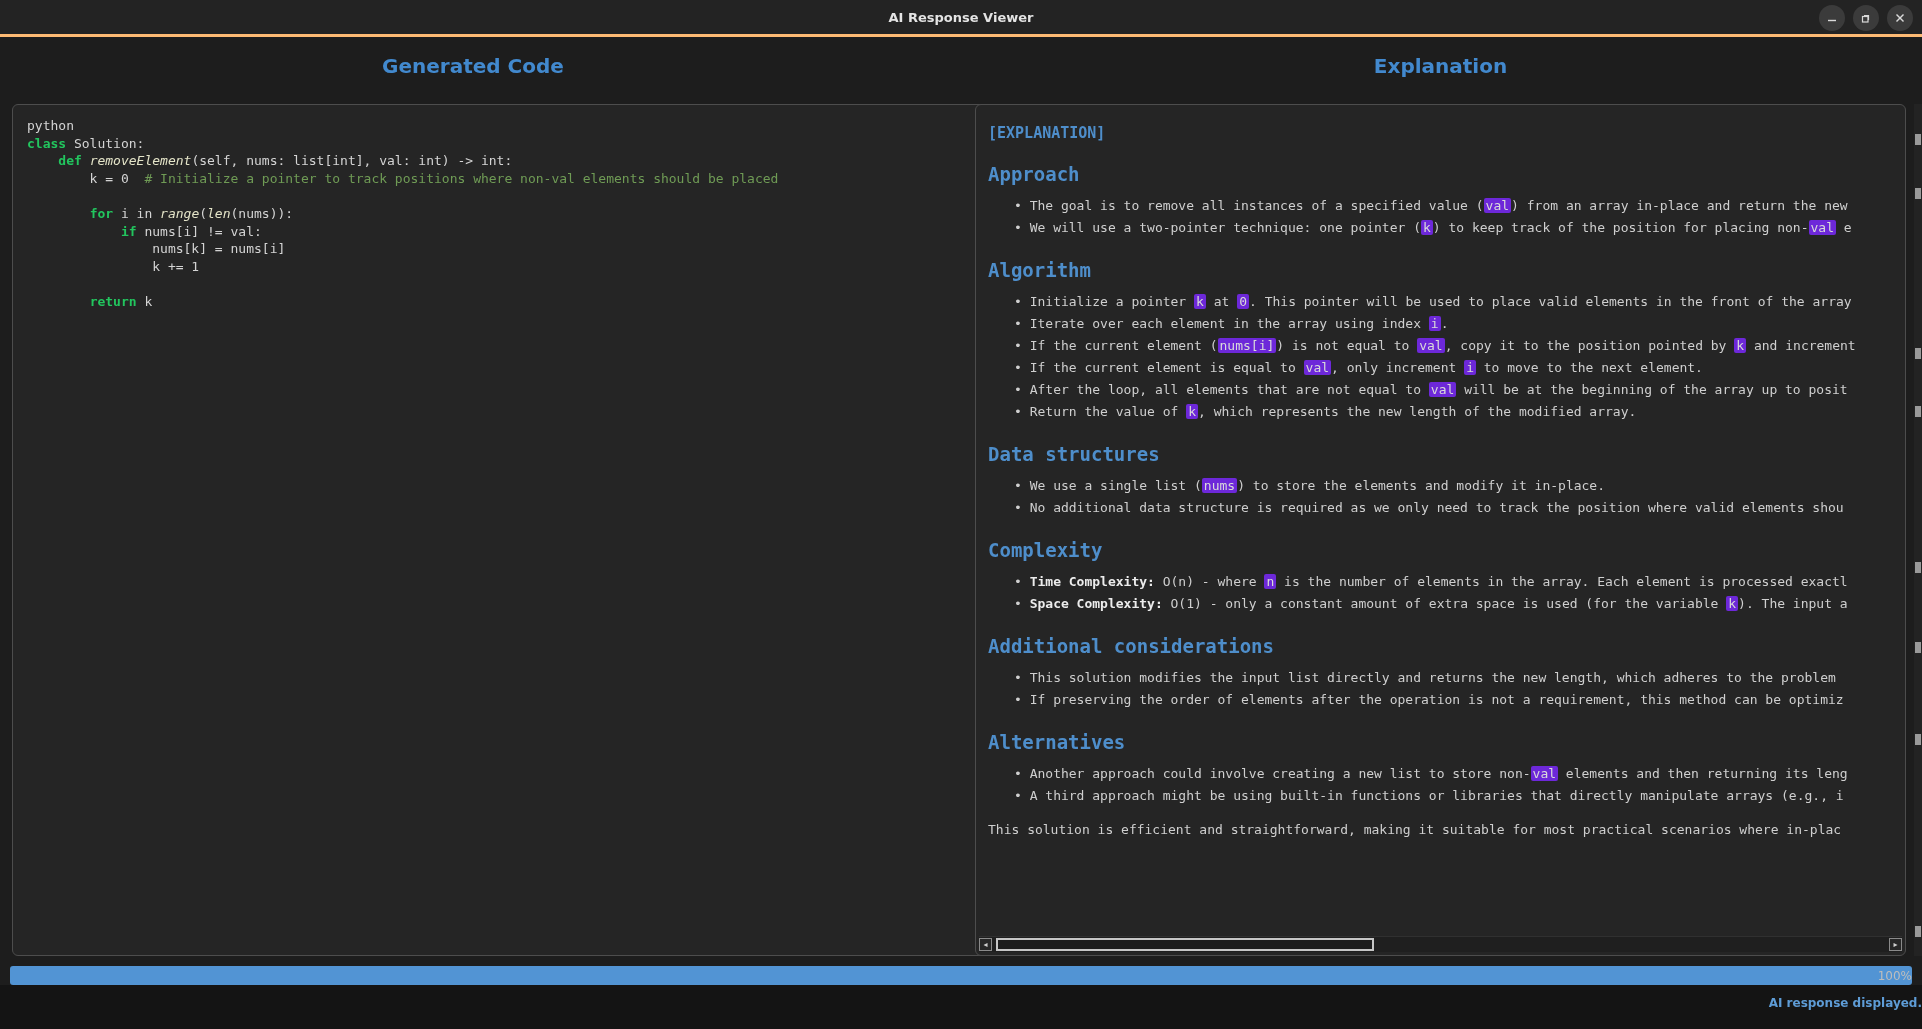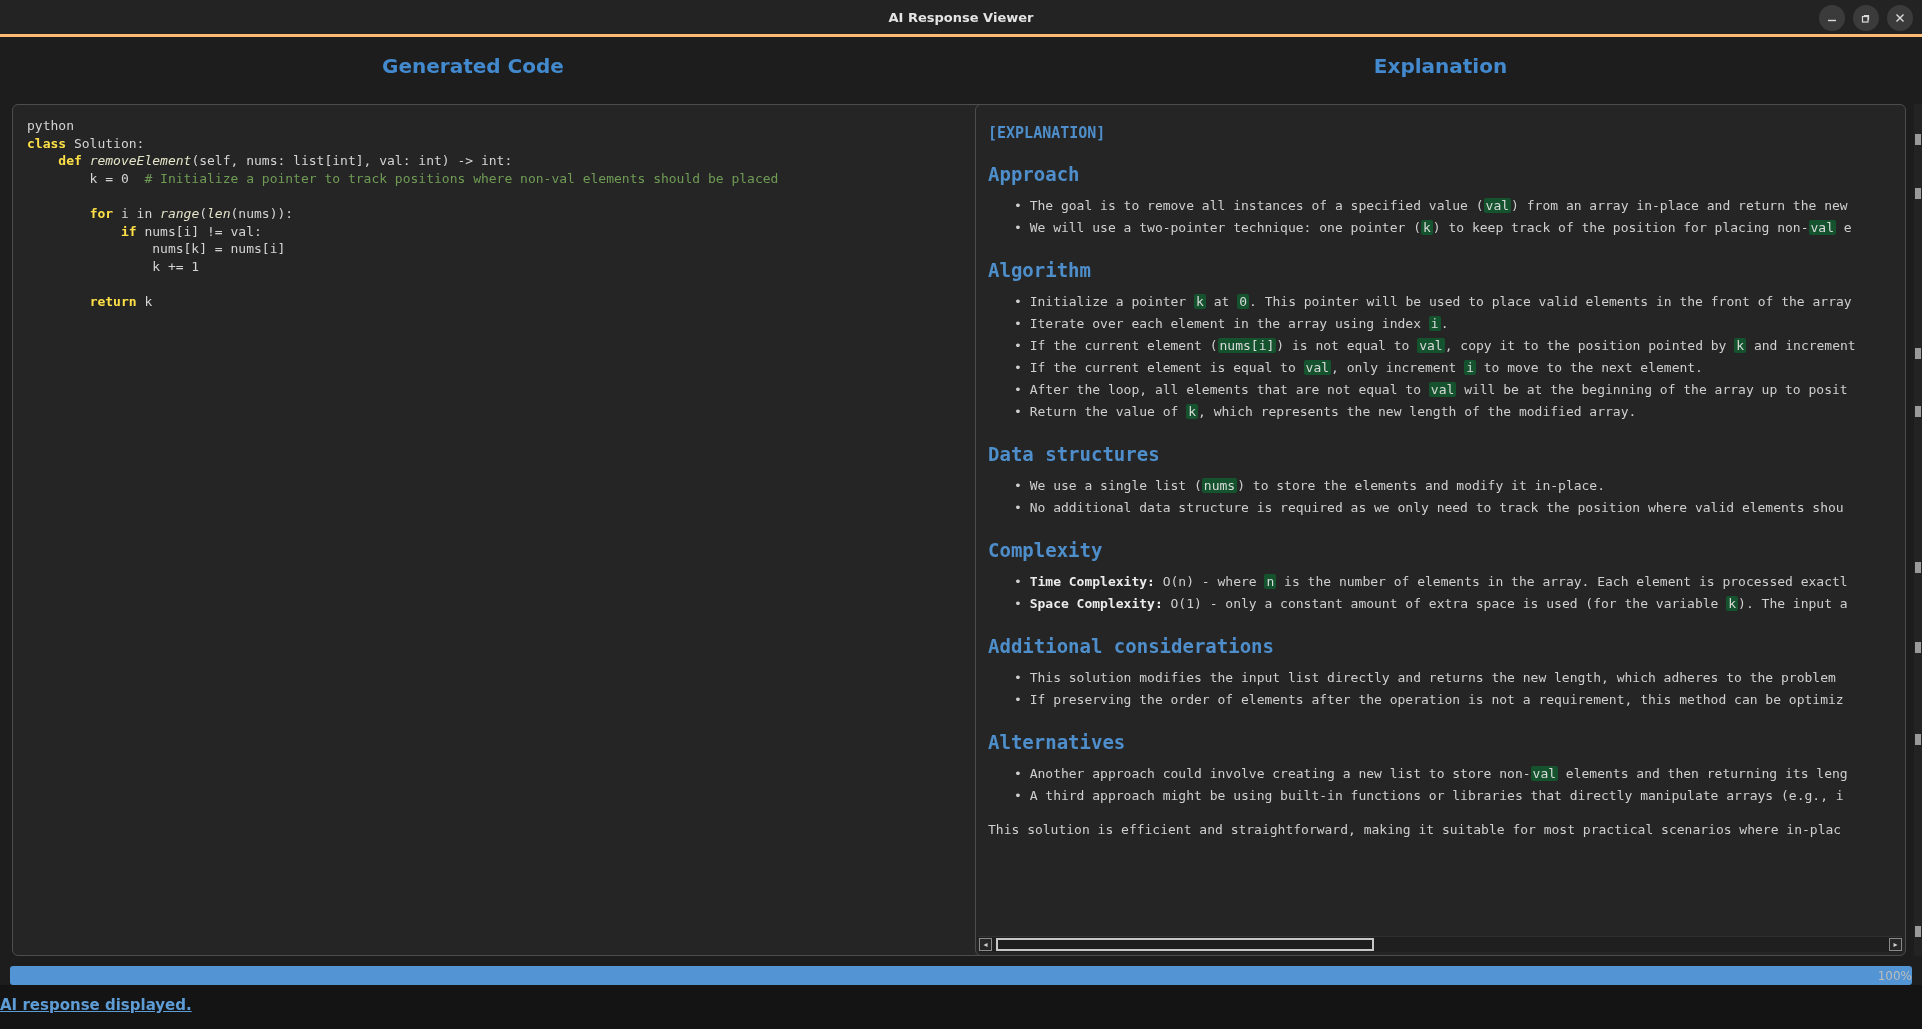--- a/index.html
+++ b/index.html
@@ -24,56 +24,56 @@
   
   .panel{position:absolute;top:104px;height:852px;background:#252525;
     border:1px solid #4d4d4d;border-radius:6px;box-sizing:border-box;overflow:hidden;}
   .code-panel{left:12px;width:1048px;}
   .expl-panel{left:975px;width:931px;}
   
   .code-content{padding:12px 0 0 14px;font-family:"DejaVu Sans Mono",monospace;
     font-size:13px;line-height:17.6px;white-space:pre;color:#d4d4d4;}
   .code-line{height:17.6px;}
   .seg-pl,.tok.pl{color:#d4d4d4;}
-  .tok.kw{color:#fde047;font-weight:bold;}
+  .tok.kw{color:#22c55e;font-weight:bold;}
   .tok.fn{color:#e4e4c8;font-style:italic;}
   .tok.cm{color:#6f9b55;}
   
   .expl-content{padding:18px 0 0 12px;font-family:"DejaVu Sans Mono",monospace;
     font-size:13px;color:#cfcfcf;white-space:pre;}
   .expl-tag{font-size:15px;font-weight:bold;color:#4e8ecb;line-height:20px;}
   .section{margin-top:19px;}
   .section-title{font-size:19px;font-weight:bold;color:#4e8ecb;line-height:24px;}
   .bullets{margin-top:9px;}
   .bullet{height:22px;line-height:22px;padding-left:26px;overflow:hidden;}
   .marker{color:#cfcfcf;}
   .seg-p{color:#cfcfcf;}
-  .seg-c{background:#14532d;border-radius:2px;padding:0 2px;color:#dadada;}
+  .seg-c{background:#6d28d9;border-radius:2px;padding:0 2px;color:#dadada;}
   .seg-b{font-weight:bold;color:#ececec;}
   .closing{margin-top:12px;line-height:22px;height:22px;overflow:hidden;color:#cfcfcf;}
   
   .hscroll{position:absolute;left:3px;right:3px;bottom:3px;height:15px;background:#1f1f1f;
     border-top:1px solid #303030;}
   .hs-arrow{position:absolute;top:1px;width:13px;height:13px;box-sizing:border-box;
     background:#272727;border:1px solid #8a8a8a;color:#d0d0d0;font-size:8px;line-height:11px;
     text-align:center;cursor:pointer;}
   .hs-left{left:0;}
   .hs-right{right:0;}
   .hs-thumb{position:absolute;left:17px;top:1px;width:378px;height:13px;box-sizing:border-box;
     border:2px solid #c6c6c6;background:#1d1d1d;cursor:grab;}
   
   .vsliver{position:absolute;left:1914px;top:104px;width:8px;height:852px;background:#232323;}
   .vmark{position:absolute;left:1px;width:6px;height:11px;background:#9a9a9a;}
   
   .progress{position:absolute;left:10px;top:966px;width:1902px;height:19px;background:#5294d4;
     border-radius:3px;display:flex;align-items:center;justify-content:flex-end;}
   .progress-label{font-size:12px;color:#bdbdbd;}
   .bottom-strip{position:absolute;left:0;top:985px;width:100%;height:44px;background:#141414;}
-  .status{position:absolute;left:0;top:11px;width:100%;text-align:left;
-    font-size:15px;font-weight:bold;color:#5e9cd6;text-decoration:underline;}
+  .status{position:absolute;left:0;top:11px;width:100%;text-align:right;
+    font-size:12px;font-weight:bold;color:#5e9cd6;}
 </style>
 </head>
 <body>
 
 <div class="titlebar">
   <div class="title">AI Response Viewer</div>
   <div class="controls">
     <div class="ctrl">
       <svg width="12" height="12" viewBox="0 0 12 12">
         <line x1="2" y1="8.5" x2="10" y2="8.5" stroke="#d9d9d9" stroke-width="1.4"></line>

